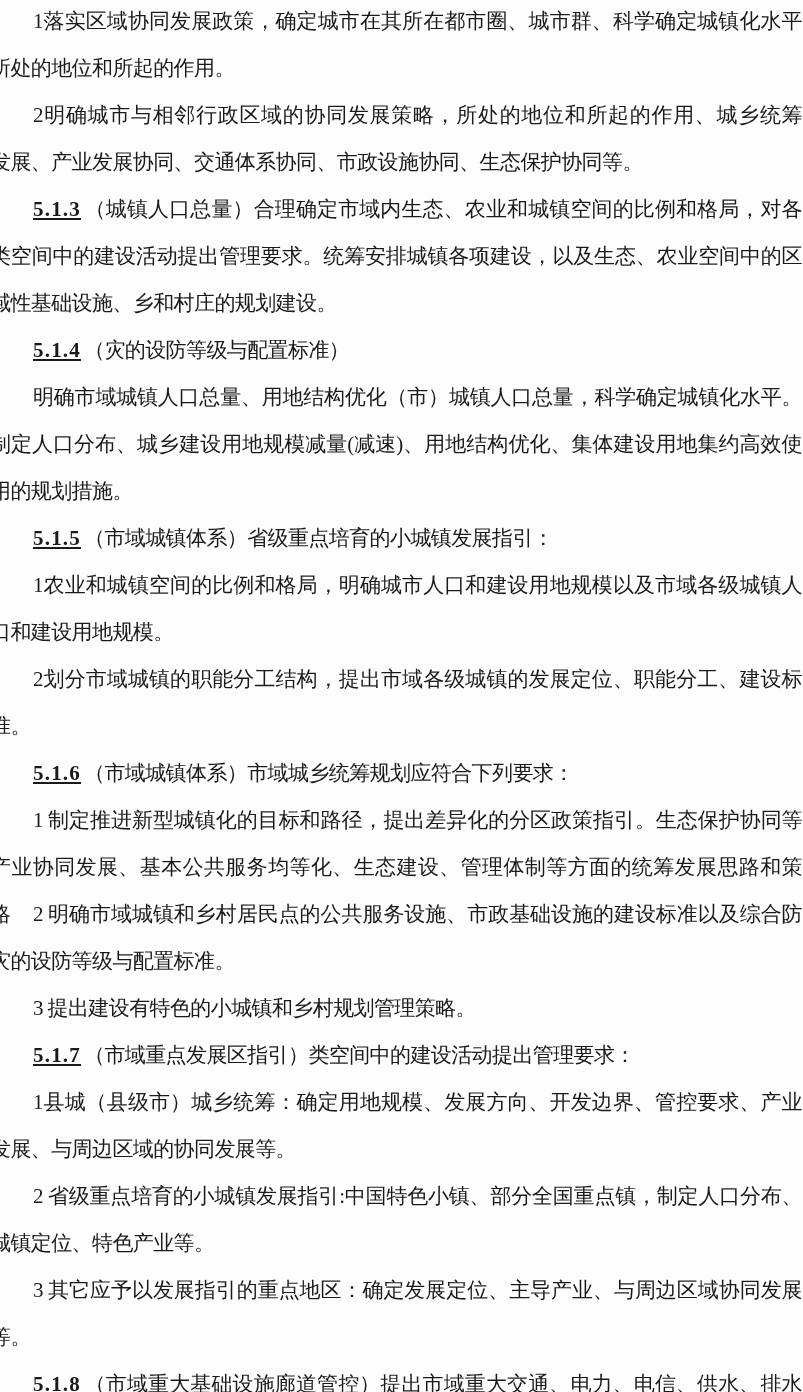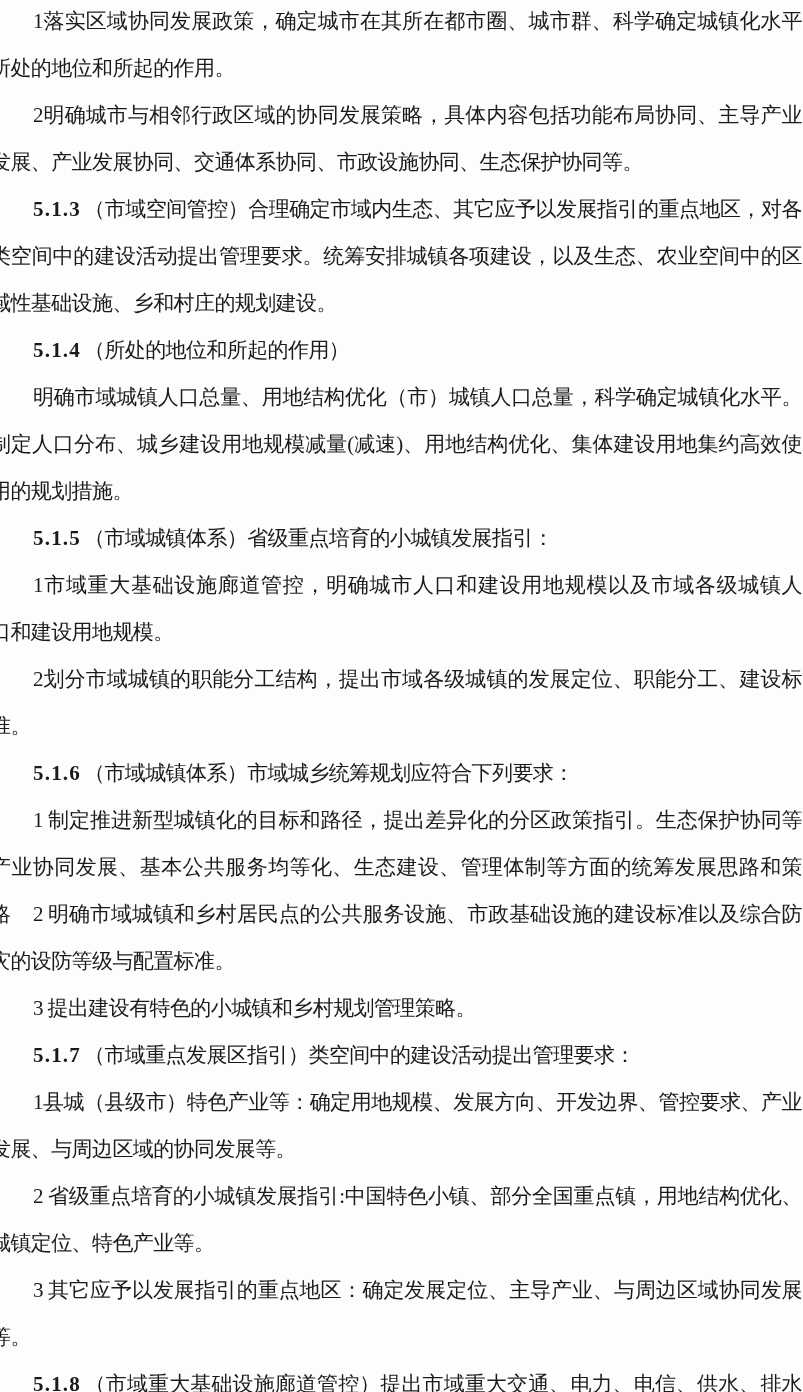--- a/index.html
+++ b/index.html
@@ -36,49 +36,50 @@
   .line.indent {
     padding-left: 43px;
   }
   .num {
     font-weight: normal;
   }
   .line.heading .num {
     font-weight: bold;
     letter-spacing: 1.2px;
     margin-right: 3px;
+    text-decoration: underline;
   }
 </style>
 </head>
 <body style="background: rgb(253, 253, 253);">
 
 <div class="page" style="color: rgb(26, 26, 26);">
     <div class="line indent full"><span class="num">1</span><span>落实区域协同发展政策，确定城市在其所在都市圈、城市群、科学确定城镇化水平</span></div>
     <div class="line"><span>所处的地位和所起的作用。</span></div>
-    <div class="line indent full"><span class="num">2</span><span>明确城市与相邻行政区域的协同发展策略，具体内容包括功能布局协同、主导产业</span></div>
+    <div class="line indent full"><span class="num">2</span><span>明确城市与相邻行政区域的协同发展策略，所处的地位和所起的作用、城乡统筹</span></div>
     <div class="line"><span>发展、产业发展协同、交通体系协同、市政设施协同、生态保护协同等。</span></div>
-    <div class="line indent full heading"><span class="num">5.1.3</span><span>（市域空间管控）合理确定市域内生态、其它应予以发展指引的重点地区，对各</span></div>
+    <div class="line indent full heading"><span class="num">5.1.3</span><span>（城镇人口总量）合理确定市域内生态、农业和城镇空间的比例和格局，对各</span></div>
     <div class="line full"><span>类空间中的建设活动提出管理要求。统筹安排城镇各项建设，以及生态、农业空间中的区</span></div>
     <div class="line"><span>域性基础设施、乡和村庄的规划建设。</span></div>
-    <div class="line indent heading"><span class="num">5.1.4</span><span>（所处的地位和所起的作用）</span></div>
+    <div class="line indent heading"><span class="num">5.1.4</span><span>（灾的设防等级与配置标准）</span></div>
     <div class="line indent full"><span>明确市域城镇人口总量、用地结构优化（市）城镇人口总量，科学确定城镇化水平。</span></div>
     <div class="line full"><span>制定人口分布、城乡建设用地规模减量(减速)、用地结构优化、集体建设用地集约高效使</span></div>
     <div class="line"><span>用的规划措施。</span></div>
     <div class="line indent heading"><span class="num">5.1.5</span><span>（市域城镇体系）省级重点培育的小城镇发展指引：</span></div>
-    <div class="line indent full"><span class="num">1</span><span>市域重大基础设施廊道管控，明确城市人口和建设用地规模以及市域各级城镇人</span></div>
+    <div class="line indent full"><span class="num">1</span><span>农业和城镇空间的比例和格局，明确城市人口和建设用地规模以及市域各级城镇人</span></div>
     <div class="line"><span>口和建设用地规模。</span></div>
     <div class="line indent full"><span class="num">2</span><span>划分市域城镇的职能分工结构，提出市域各级城镇的发展定位、职能分工、建设标</span></div>
     <div class="line"><span>准。</span></div>
     <div class="line indent heading"><span class="num">5.1.6</span><span>（市域城镇体系）市域城乡统筹规划应符合下列要求：</span></div>
     <div class="line indent full"><span class="num">1</span><span> 制定推进新型城镇化的目标和路径，提出差异化的分区政策指引。生态保护协同等</span></div>
     <div class="line full"><span>产业协同发展、基本公共服务均等化、生态建设、管理体制等方面的统筹发展思路和策略。</span></div>
     <div class="line indent full"><span class="num">2</span><span> 明确市域城镇和乡村居民点的公共服务设施、市政基础设施的建设标准以及综合防</span></div>
     <div class="line"><span>灾的设防等级与配置标准。</span></div>
     <div class="line indent"><span class="num">3</span><span> 提出建设有特色的小城镇和乡村规划管理策略。</span></div>
     <div class="line indent heading"><span class="num">5.1.7</span><span>（市域重点发展区指引）类空间中的建设活动提出管理要求：</span></div>
-    <div class="line indent full"><span class="num">1</span><span>县城（县级市）特色产业等：确定用地规模、发展方向、开发边界、管控要求、产业</span></div>
+    <div class="line indent full"><span class="num">1</span><span>县城（县级市）城乡统筹：确定用地规模、发展方向、开发边界、管控要求、产业</span></div>
     <div class="line"><span>发展、与周边区域的协同发展等。</span></div>
-    <div class="line indent full"><span class="num">2</span><span> 省级重点培育的小城镇发展指引:中国特色小镇、部分全国重点镇，用地结构优化、</span></div>
+    <div class="line indent full"><span class="num">2</span><span> 省级重点培育的小城镇发展指引:中国特色小镇、部分全国重点镇，制定人口分布、</span></div>
     <div class="line"><span>城镇定位、特色产业等。</span></div>
     <div class="line indent full"><span class="num">3</span><span> 其它应予以发展指引的重点地区：确定发展定位、主导产业、与周边区域协同发展</span></div>
     <div class="line"><span>等。</span></div>
     <div class="line indent full heading"><span class="num">5.1.8</span><span>（市域重大基础设施廊道管控）提出市域重大交通、电力、电信、供水、排水</span></div>
   </div>
 
 </body></html>

